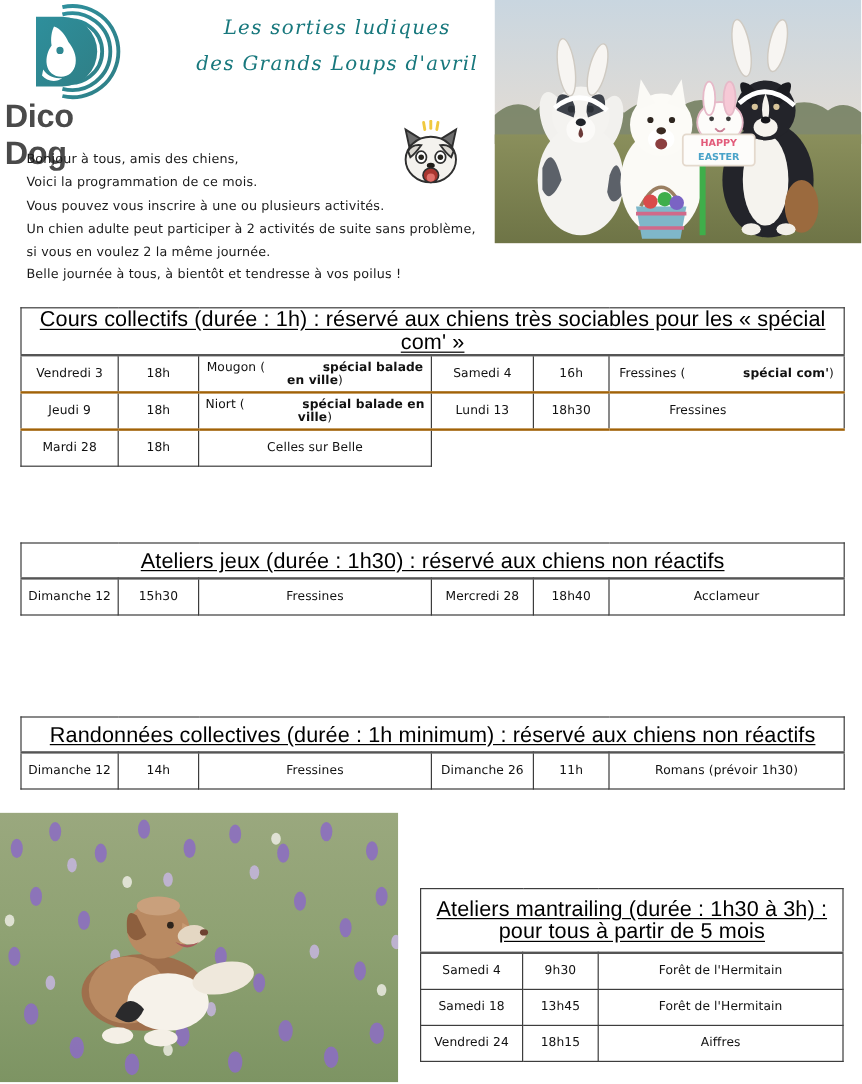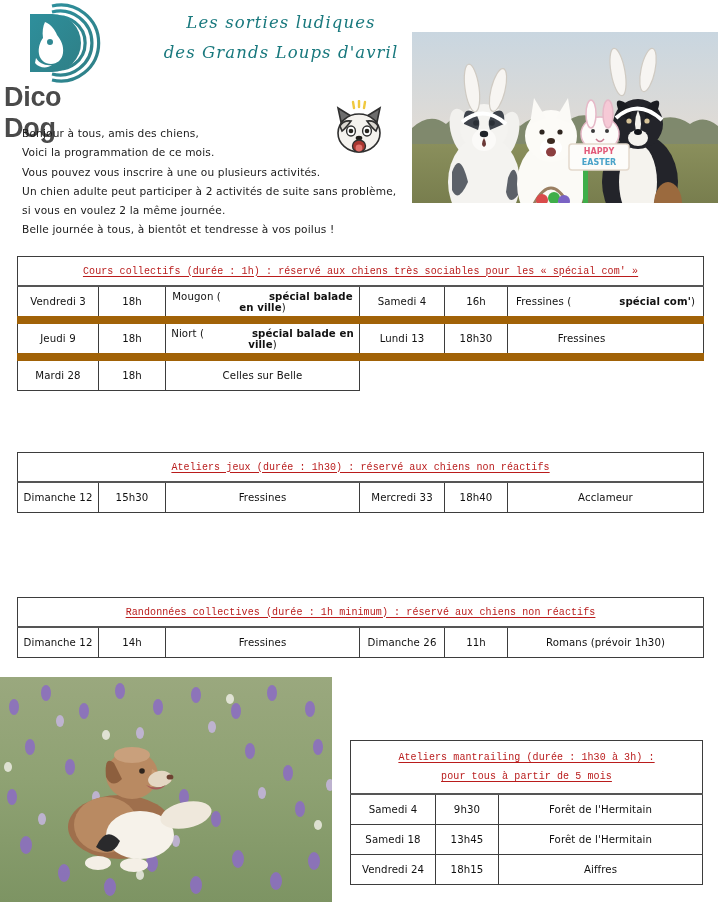--- a/index.html
+++ b/index.html
@@ -59,23 +59,22 @@
     letter-spacing: 1.1px;
   }
   #headline .hl-line { display: block; white-space: nowrap; }
 
   
   #hero-photo {
     position: absolute;
     left: 412px;
     top: 0px;
     width: 306px;
-    height: 171px;
+    height: 203px;
     overflow: hidden;
-    margin-top: 32px;
   }
 
   
   #intro {
     position: absolute;
     left: 22px;
     top: 124px;
     width: 370px;
     font-family: "DejaVu Sans", sans-serif;
     font-size: 10.6px;
@@ -112,35 +111,35 @@
     color: #111111;
     height: 29px;
     letter-spacing: 0.1px;
   }
   .sched-table .title-cell {
     height: 28px;
     border-bottom: 2px solid #555;
   }
   .sched-table .title-cell.two-line { height: 52px; }
   .title-text {
-    color: #b91c1c;
-    font-size: 10px;
-    font-family: Liberation Mono, monospace;
+    color: #000000;
+    font-size: 18px;
+    font-family: Liberation Sans, sans-serif;
     text-decoration: underline;
     text-underline-offset: 2px;
     display: inline-block;
     line-height: 19px;
     letter-spacing: 0.1px;
   }
   .title-text .t-line { display: block; }
   .sched-table td b, .sched-table td .bold {
     font-weight: bold;
     padding-left: 48px;
   }
-  .row-sep td { border-bottom: 8px solid #a16207; }
+  .row-sep td { border-bottom: 2px solid #a16207; }
   .cell-empty { border: none !important; }
 
   
   #crocus-photo {
     position: absolute;
     left: 0px;
     top: 677px;
     width: 332px;
     height: 225px;
     overflow: hidden;
@@ -365,21 +364,21 @@
   <tbody>
     <tr>
       <td class="title-cell" colspan="6">
         <span class="title-text">Ateliers jeux (durée : 1h30) : réservé aux chiens non réactifs</span>
       </td>
     </tr>
     <tr>
       <td>Dimanche 12</td>
       <td>15h30</td>
       <td>Fressines</td>
-      <td>Mercredi 33</td>
+      <td>Mercredi 28</td>
       <td>18h40</td>
       <td>Acclameur</td>
     </tr>
   </tbody>
 </table>
 
 <table class="sched-table" id="table-rando" style="left:17px; top:597px; width:686px;">
   <colgroup>
     <col style="width:81px">
       <col style="width:67px">

